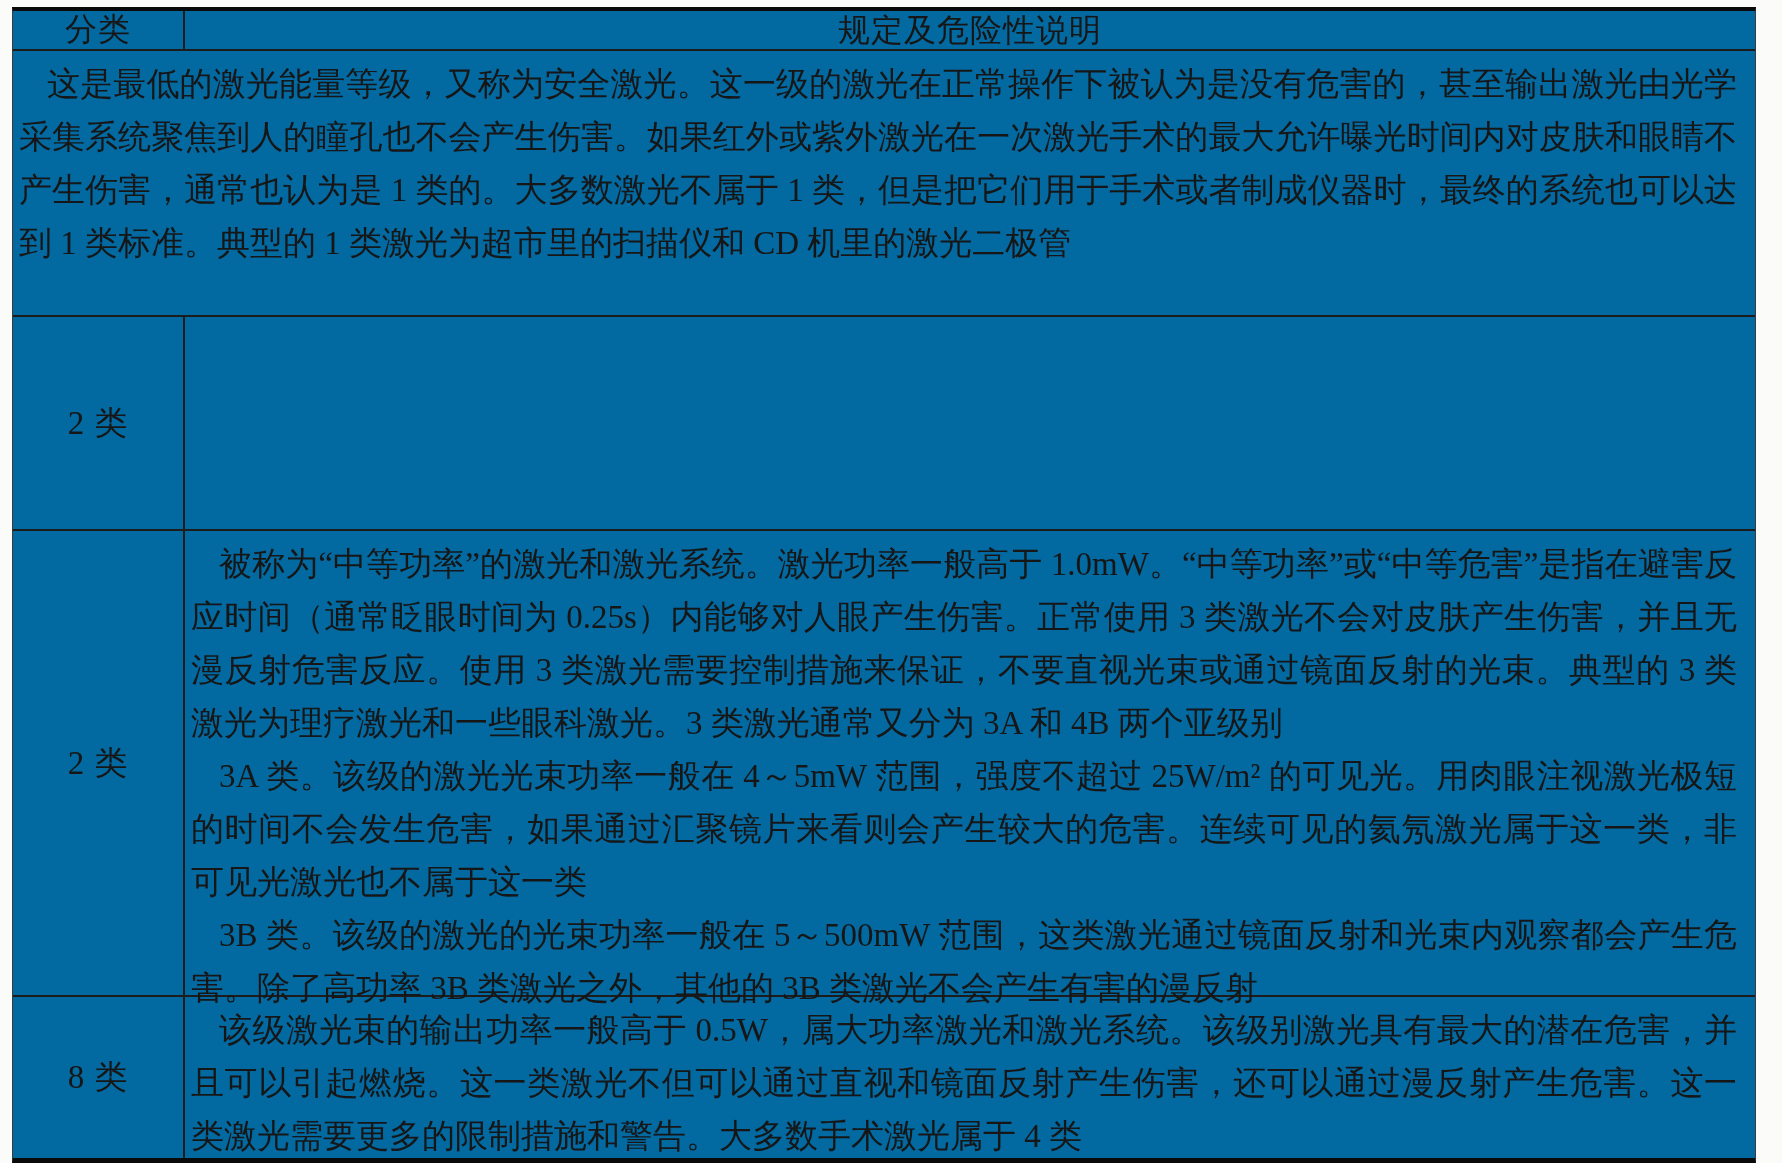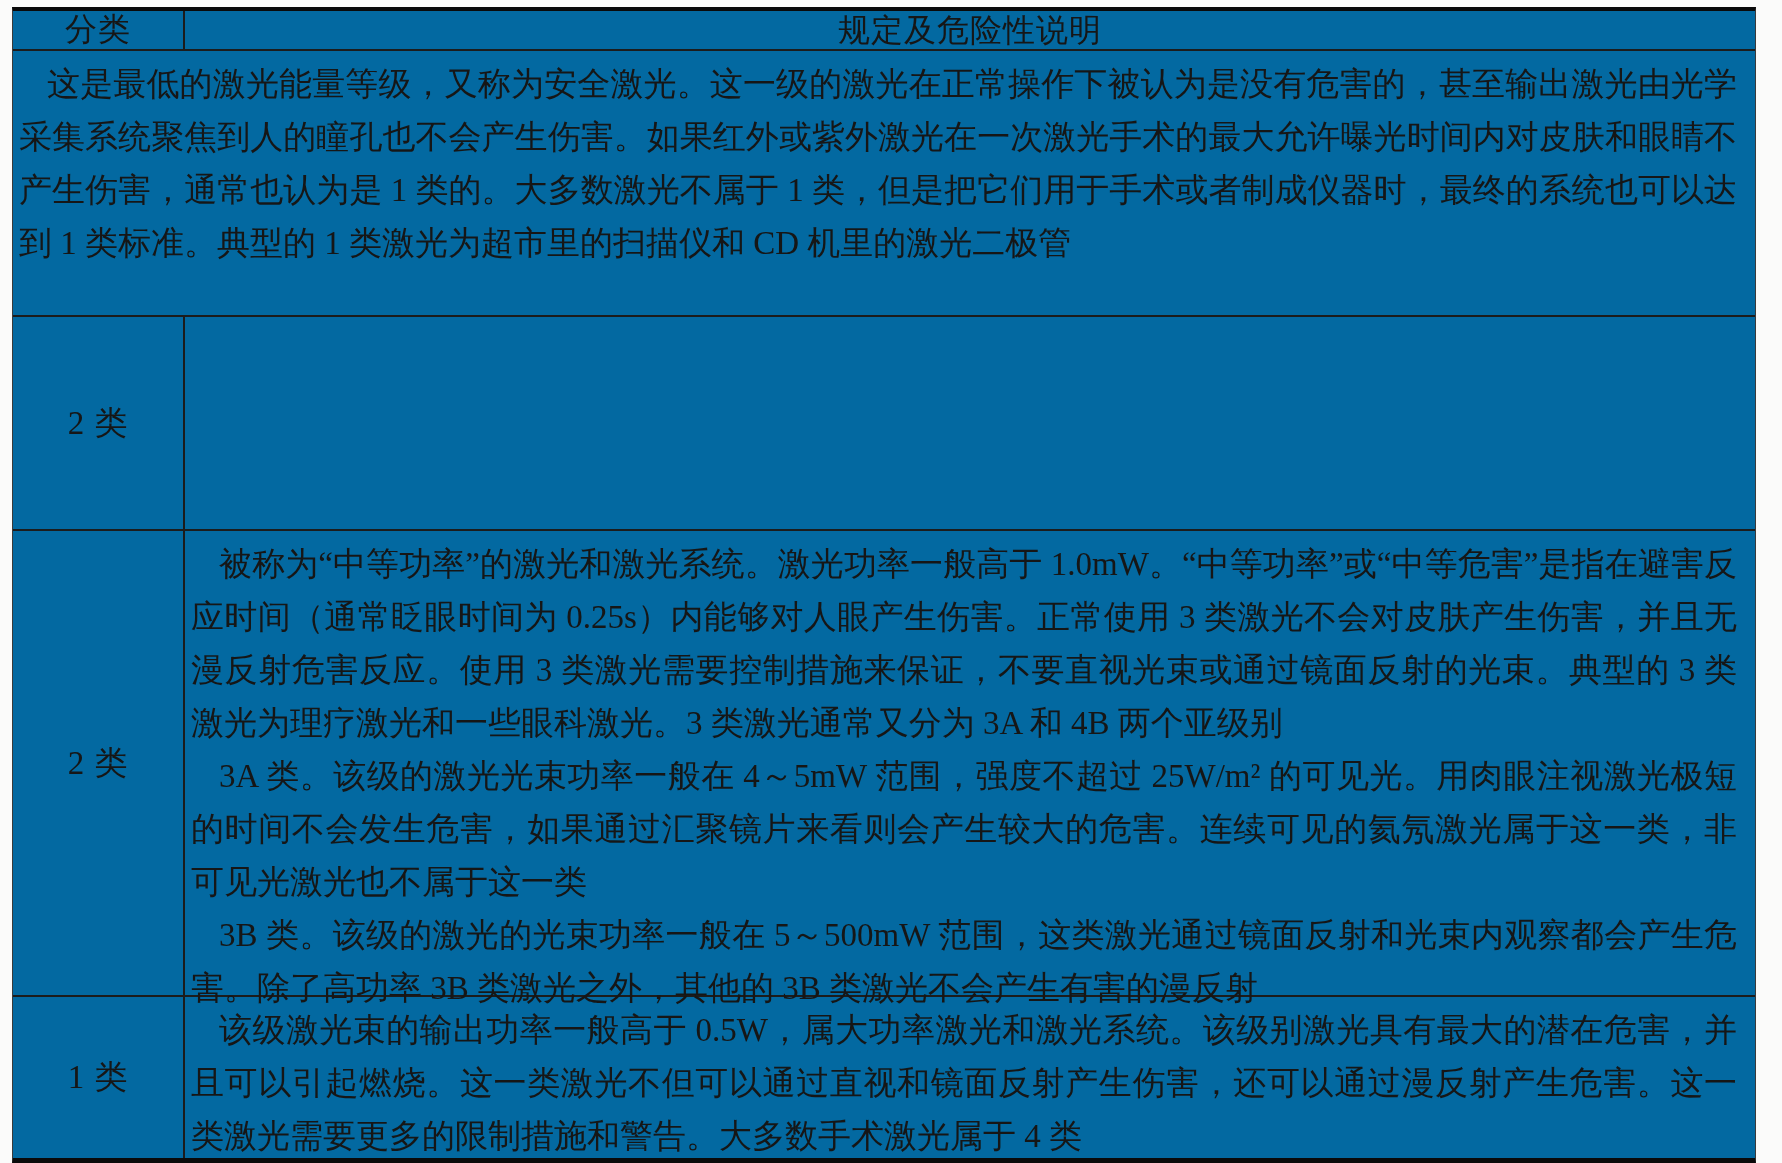--- a/index.html
+++ b/index.html
@@ -96,19 +96,19 @@
   <div class="row row-class-3">
     <div class="label-cell">2 类</div>
     <div class="content-cell">
       <p>被称为“中等功率”的激光和激光系统。激光功率一般高于 1.0mW。“中等功率”或“中等危害”是指在避害反应时间（通常眨眼时间为 0.25s）内能够对人眼产生伤害。正常使用 3 类激光不会对皮肤产生伤害，并且无漫反射危害反应。使用 3 类激光需要控制措施来保证，不要直视光束或通过镜面反射的光束。典型的 3 类激光为理疗激光和一些眼科激光。3 类激光通常又分为 3A 和 4B 两个亚级别</p>
       <p>3A 类。该级的激光光束功率一般在 4～5mW 范围，强度不超过 25W/m² 的可见光。用肉眼注视激光极短的时间不会发生危害，如果通过汇聚镜片来看则会产生较大的危害。连续可见的氦氖激光属于这一类，非可见光激光也不属于这一类</p>
       <p>3B 类。该级的激光的光束功率一般在 5～500mW 范围，这类激光通过镜面反射和光束内观察都会产生危害。除了高功率 3B 类激光之外，其他的 3B 类激光不会产生有害的漫反射</p>
     </div>
   </div>
 
   <div class="row row-class-4">
-    <div class="label-cell">1 类</div>
+    <div class="label-cell">8 类</div>
     <div class="content-cell">
       <p>该级激光束的输出功率一般高于 0.5W，属大功率激光和激光系统。该级别激光具有最大的潜在危害，并且可以引起燃烧。这一类激光不但可以通过直视和镜面反射产生伤害，还可以通过漫反射产生危害。这一类激光需要更多的限制措施和警告。大多数手术激光属于 4 类</p>
     </div>
   </div>
 
 </div>
 
 </body></html>

